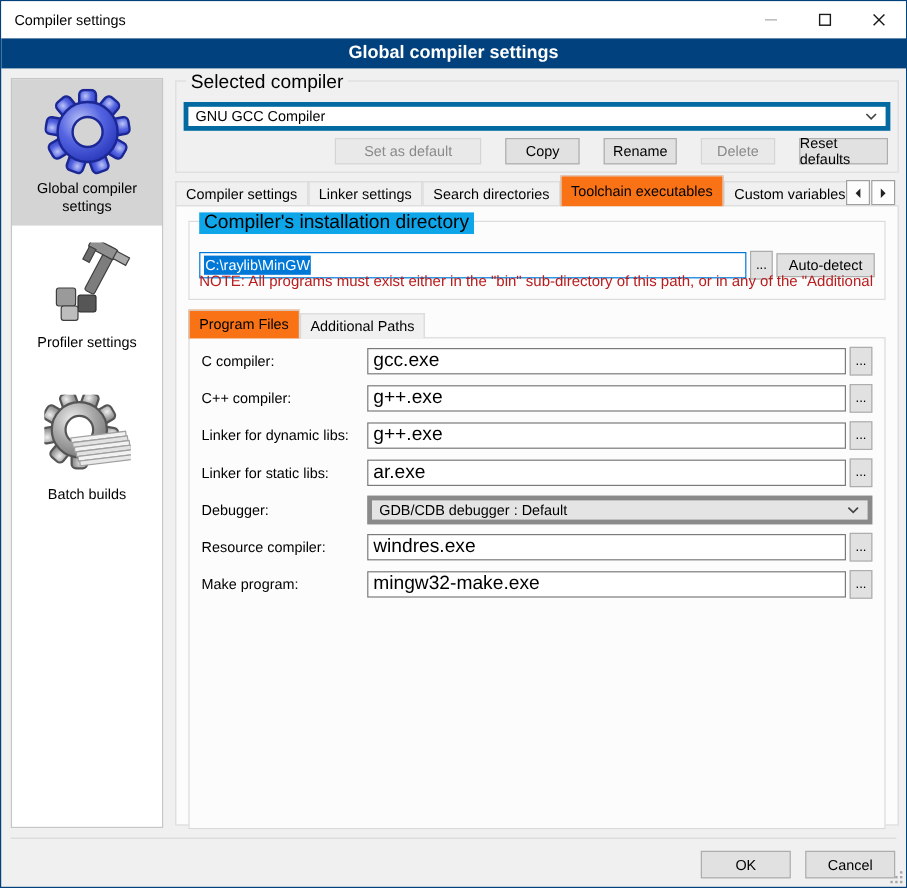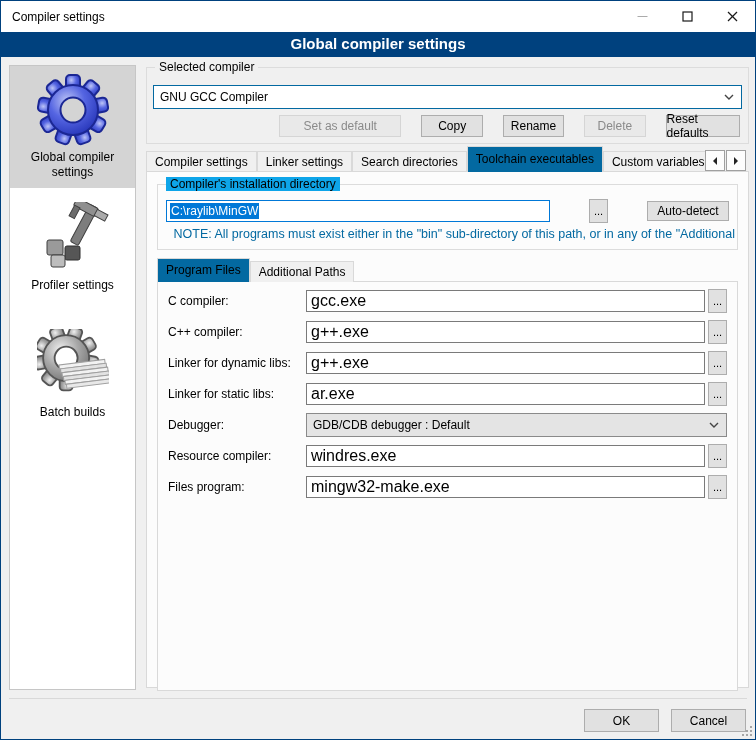--- a/index.html
+++ b/index.html
@@ -19,55 +19,55 @@
   
   .sidebar { position:absolute; left:8px; top:64px; width:127px; height:625px; background:#fff; border:1px solid #c6c6c6; }
   .side-item { width:100%; text-align:center; padding:8px 2px 8px 2px; cursor:default; }
   .side-item.selected { background:#d4d4d4; }
   .side-item .icon-wrap { display:block; margin:0 auto; width:72px; height:72px; }
   .side-item .lbl { display:block; margin-top:4px; font-size:12px; line-height:15px; }
   .side-item.sp1 { margin-top:6px; }
   .side-item.sp2 { margin-top:20px; }
   
   .groupbox { position:absolute; border:1px solid #dcdcdc; }
-  .groupbox > .legend { position:absolute; top:-8px; left:8px; padding:0 4px; font-size:12px; }
+  .groupbox > .legend { position:absolute; top:-8px; left:8px; padding:0 4px; font-size:16px; }
   .gb-compiler { left:145px; top:66px; width:603px; height:77px; }
   .gb-compiler > .legend { background:#f0f0f0; }
   
-  .combo { display:flex; align-items:center; height:24px; background:#fff; border:1px solid #0369a1; padding:0 6px; }
+  .combo { display:flex; align-items:center; height:24px; background:#fff; border:4px solid #0369a1; padding:0 6px; }
   .combo .combo-text { flex:1; overflow:hidden; white-space:nowrap; }
   .combo-top { position:absolute; left:6px; right:6px; top:17px; }
   .combo.gray { background:#e4e4e4; border-color:#8a8a8a; }
   
   .btn { display:inline-flex; align-items:center; justify-content:center; height:22px; background:#e1e1e1;
          border:1px solid #adadad; font-size:12px; font-family:"Liberation Sans", sans-serif; cursor:default; }
   .btn.disabled { background:#e9e9e9; border-color:#d5d5d5; color:#8a8a8a; }
   .btn-row { position:absolute; left:112px; right:8px; top:47px; display:flex; }
   .btn-row .btn { margin-left:20px; }
   .btn-row .grow { flex:1; }
   .w140{width:140px}.w70{width:70px}.w85{width:85px}
   
   .tabstrip { position:absolute; left:145px; top:145px; width:559px; height:26px; overflow:hidden; white-space:nowrap; }
   .tab { display:inline-block; vertical-align:bottom; height:21px; margin-top:5px; line-height:20px; padding:0 8px;
          background:#f0f0f0; border:1px solid #d9d9d9; border-bottom:none; font-size:12px; overflow:hidden; }
-  .tab.selected { height:26px; margin-top:0; line-height:25px; background:#0369a1; position:relative; z-index:3; }
+  .tab.selected { height:26px; margin-top:0; line-height:25px; background:#f97316; position:relative; z-index:3; }
   .tab-arrows { position:absolute; top:149px; right:9px; display:flex; z-index:4; }
   .tab-arrow { width:20px; height:21px; background:#fdfdfd; border:1px solid #a0a0a0; display:flex; align-items:center; justify-content:center; margin-left:1px; }
   
   .tabpanel { position:absolute; left:145px; top:170px; width:603px; height:517px; background:#fcfcfc; border:1px solid #d9d9d9; z-index:1; }
   .gb-dir { left:10px; top:12px; right:10px; height:66px; }
   .gb-dir > .legend { background:#0ea5e9; }
-  .dir-row { position:absolute; left:8px; right:8px; top:14px; display:flex; align-items:center;gap:36px; }
+  .dir-row { position:absolute; left:8px; right:8px; top:24px; display:flex; align-items:center; }
   .textbox { height:22px; background:#fff; border:1px solid #7a7a7a; padding:1px 3px; font-size:12px; display:flex; align-items:center; }
   .textbox.focused { border:1px solid #0078d7; }
   .sel-text { background:#0078d7; color:#fff; padding:1px 1px; }
   .dir-input { flex:1; }
   .btn-browse { width:19px; height:24px; margin-left:3px; font-size:11px; }
   .btn-autodetect { width:82px; height:20px; margin-left:3px; }
-  .note { position:absolute; left:8px; right:2px; top:42px; color:#0369a1; font-size:12.5px; white-space:nowrap; overflow:hidden;text-align:right; }
+  .note { position:absolute; left:8px; right:2px; top:42px; color:#b91c1c; font-size:12.5px; white-space:nowrap; overflow:hidden; }
   
   .inner-tabstrip { position:absolute; left:10px; top:86px; height:24px; white-space:nowrap; z-index:2; }
   .inner-tabstrip .tab { margin-top:3px; }
   .inner-tabstrip .tab.selected { height:24px; margin-top:0; line-height:23px; }
   .inner-panel { position:absolute; left:10px; right:10px; top:109px; height:410px; background:#fcfcfc; border:1px solid #d9d9d9; padding-top:0; }
   .frow { display:flex; align-items:center; margin:7px 10px 0 10px; height:24px; }
   .frow .flabel { width:138px; font-size:12px; }
   .frow .fctrl { flex:1; display:flex; align-items:center; }
   .frow input.fe { flex:1; height:22px; border:1px solid #7a7a7a; background:#fff; padding:0 4px; font-size:16px; font-family:"Liberation Sans", sans-serif; }
   .frow .combo { flex:1; }
@@ -289,21 +289,21 @@
 
       <div class="frow">
         <span class="flabel">Resource compiler:</span>
         <span class="fctrl">
           <input class="fe" readonly="" value="windres.exe" style="">
           <span class="btn btn-browse">...</span>
         </span>
       </div>
 
       <div class="frow">
-        <span class="flabel">Files program:</span>
+        <span class="flabel">Make program:</span>
         <span class="fctrl">
           <input class="fe" readonly="" value="mingw32-make.exe" style="">
           <span class="btn btn-browse">...</span>
         </span>
       </div>
 
     </div>
   </div>
 
   <div class="separator"></div>

